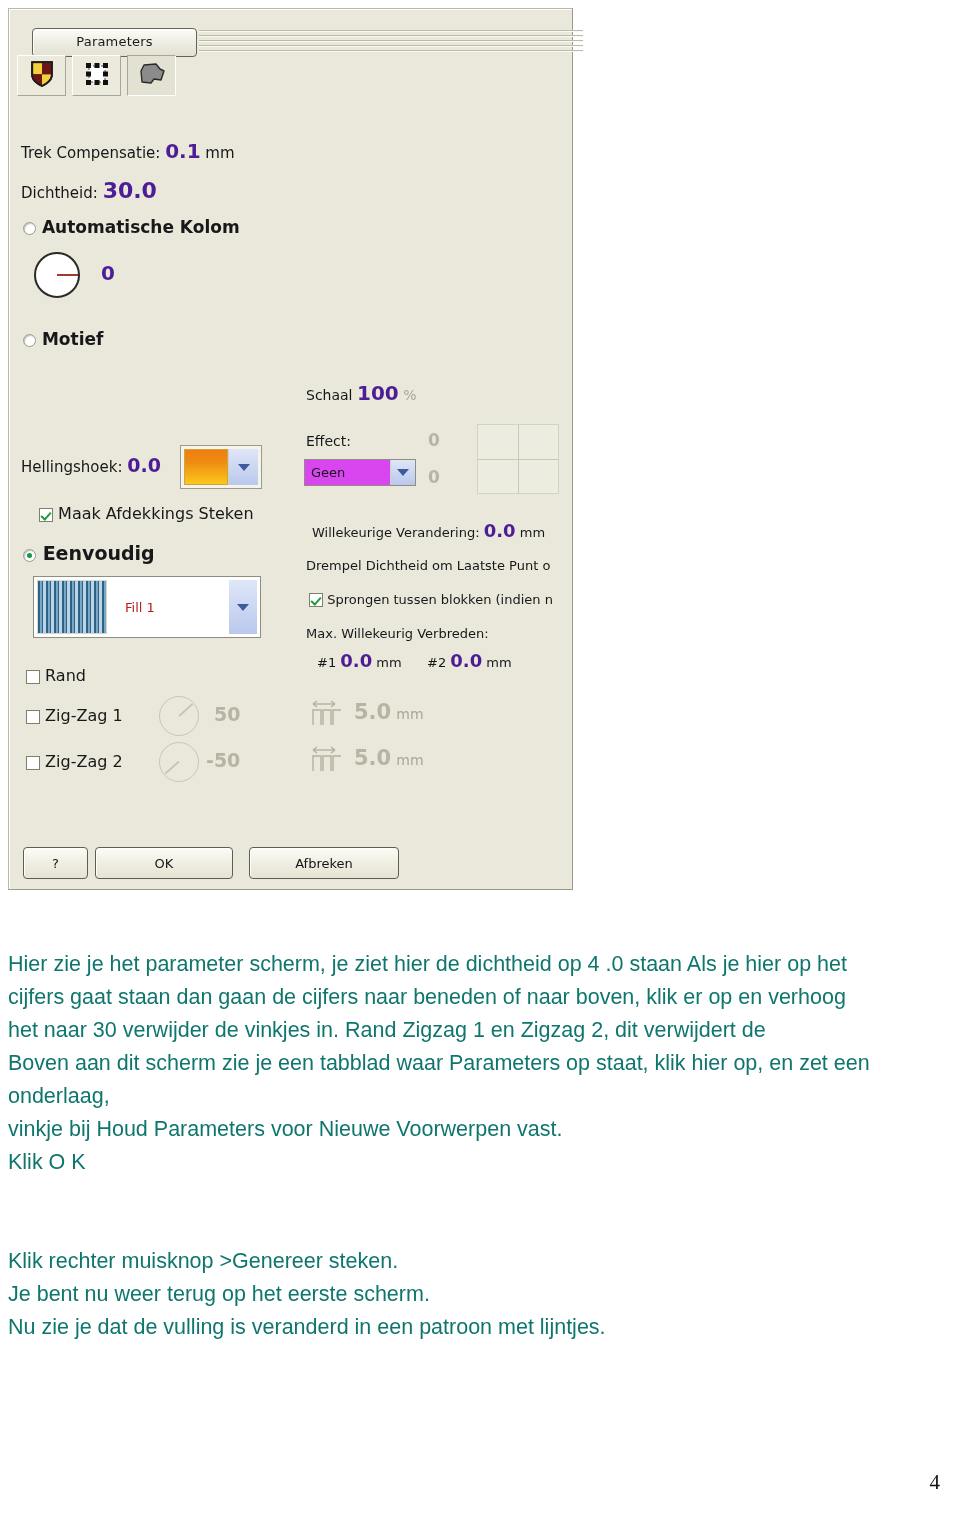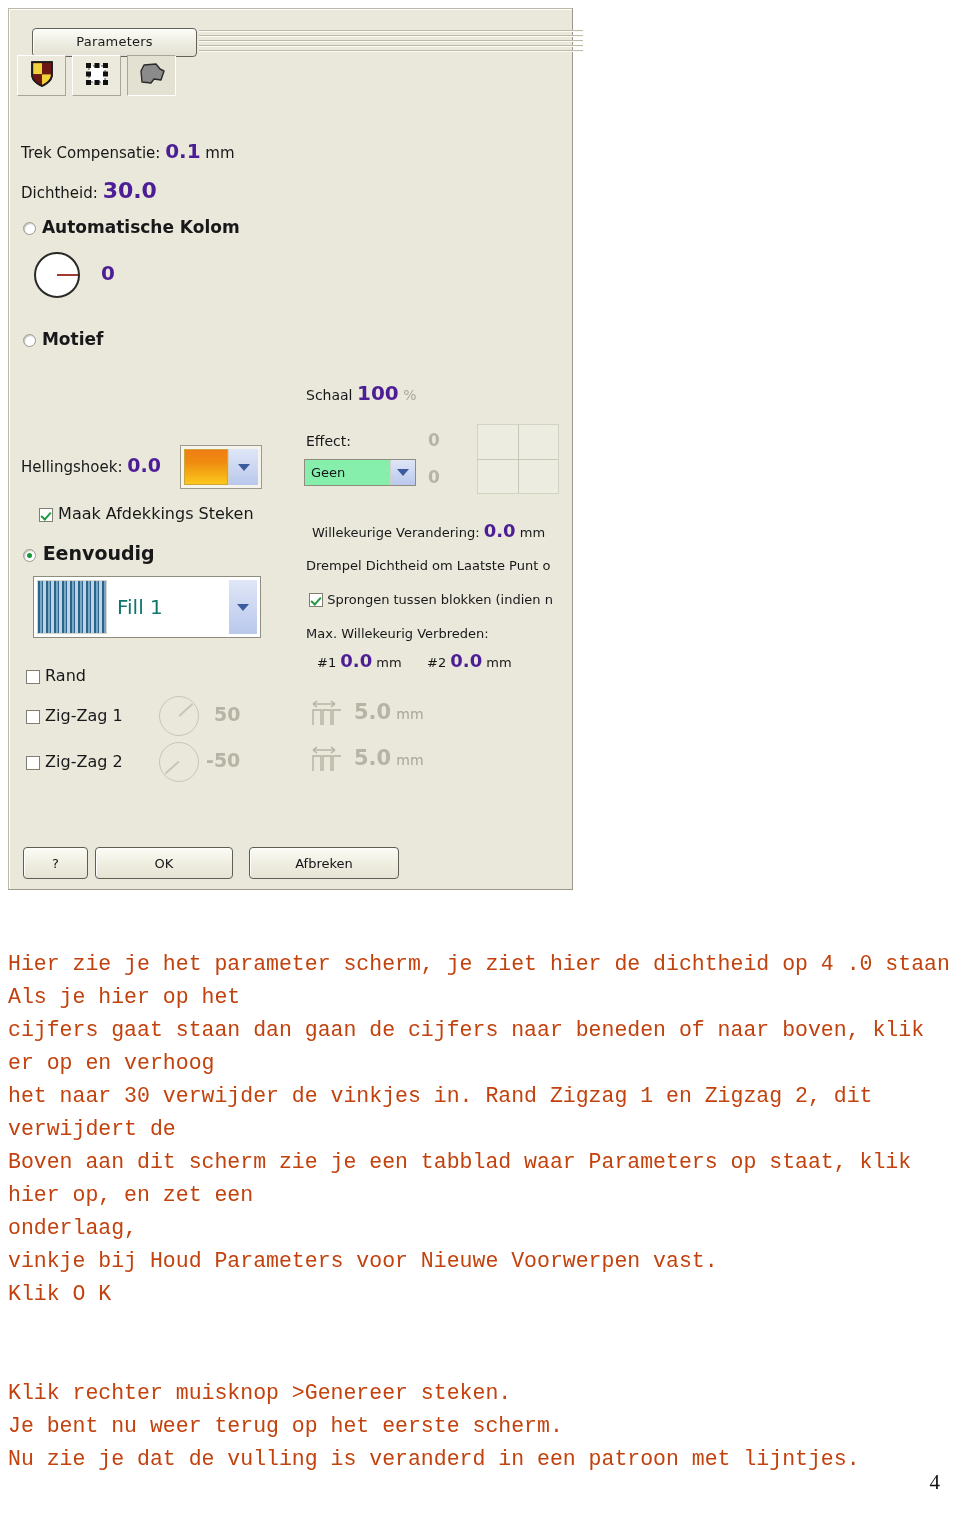--- a/index.html
+++ b/index.html
@@ -208,21 +208,21 @@
     border-left: 6px solid transparent;
     border-right: 6px solid transparent;
     border-top: 7px solid #3c5a9e;
   }
 
   
   #effect-combo {
     position: absolute;
     left: 295px; top: 450px;
     width: 112px; height: 27px;
-    background: #86efac;
+    background: #d946ef;
     border: 1px solid #8e8d80;
     box-sizing: border-box;
     display: flex;
     align-items: center;
   }
   #effect-combo .txt {
     flex: 1;
     padding-left: 6px;
     font-size: 13px;
     color: #15151a;
@@ -266,23 +266,23 @@
     background:
       repeating-linear-gradient(90deg,
         #2e6389 0 2px, #79a8c6 2px 4px, #2e6389 4px 5px, #bcd4e4 5px 8px);
     border: 1px solid #d8d7cb;
     box-sizing: border-box;
   }
   #fill-label {
     flex: 1;
     display: flex;
     align-items: center;
-    padding-left: 10px;
-    font-size: 20px;
-    color: #0f766e;
+    padding-left: 18px;
+    font-size: 13px;
+    color: #b91c1c;
   }
   #fill-combo .combo-arrow {
     flex: none;
     width: 28px;
     border: none;
   }
 
   
   .sw-icon {
     position: absolute;
@@ -304,24 +304,24 @@
     justify-content: center;
     box-sizing: border-box;
   }
 
   
   #prose {
     position: absolute;
     left: 8px;
     top: 948px;
     width: 944px;
-    font-family: Liberation Mono, monospace;
+    font-family: Liberation Sans, sans-serif;
     font-size: 21.5px;
     line-height: 33px;
-    color: #c2410c;
+    color: #0f766e;
   }
   #prose p { margin: 0; }
   #prose .gap { height: 33px; }
   #page-num {
     position: absolute;
     right: 20px;
     top: 1470px;
     font-family: "Liberation Serif", serif;
     font-size: 21px;
     color: #111;

